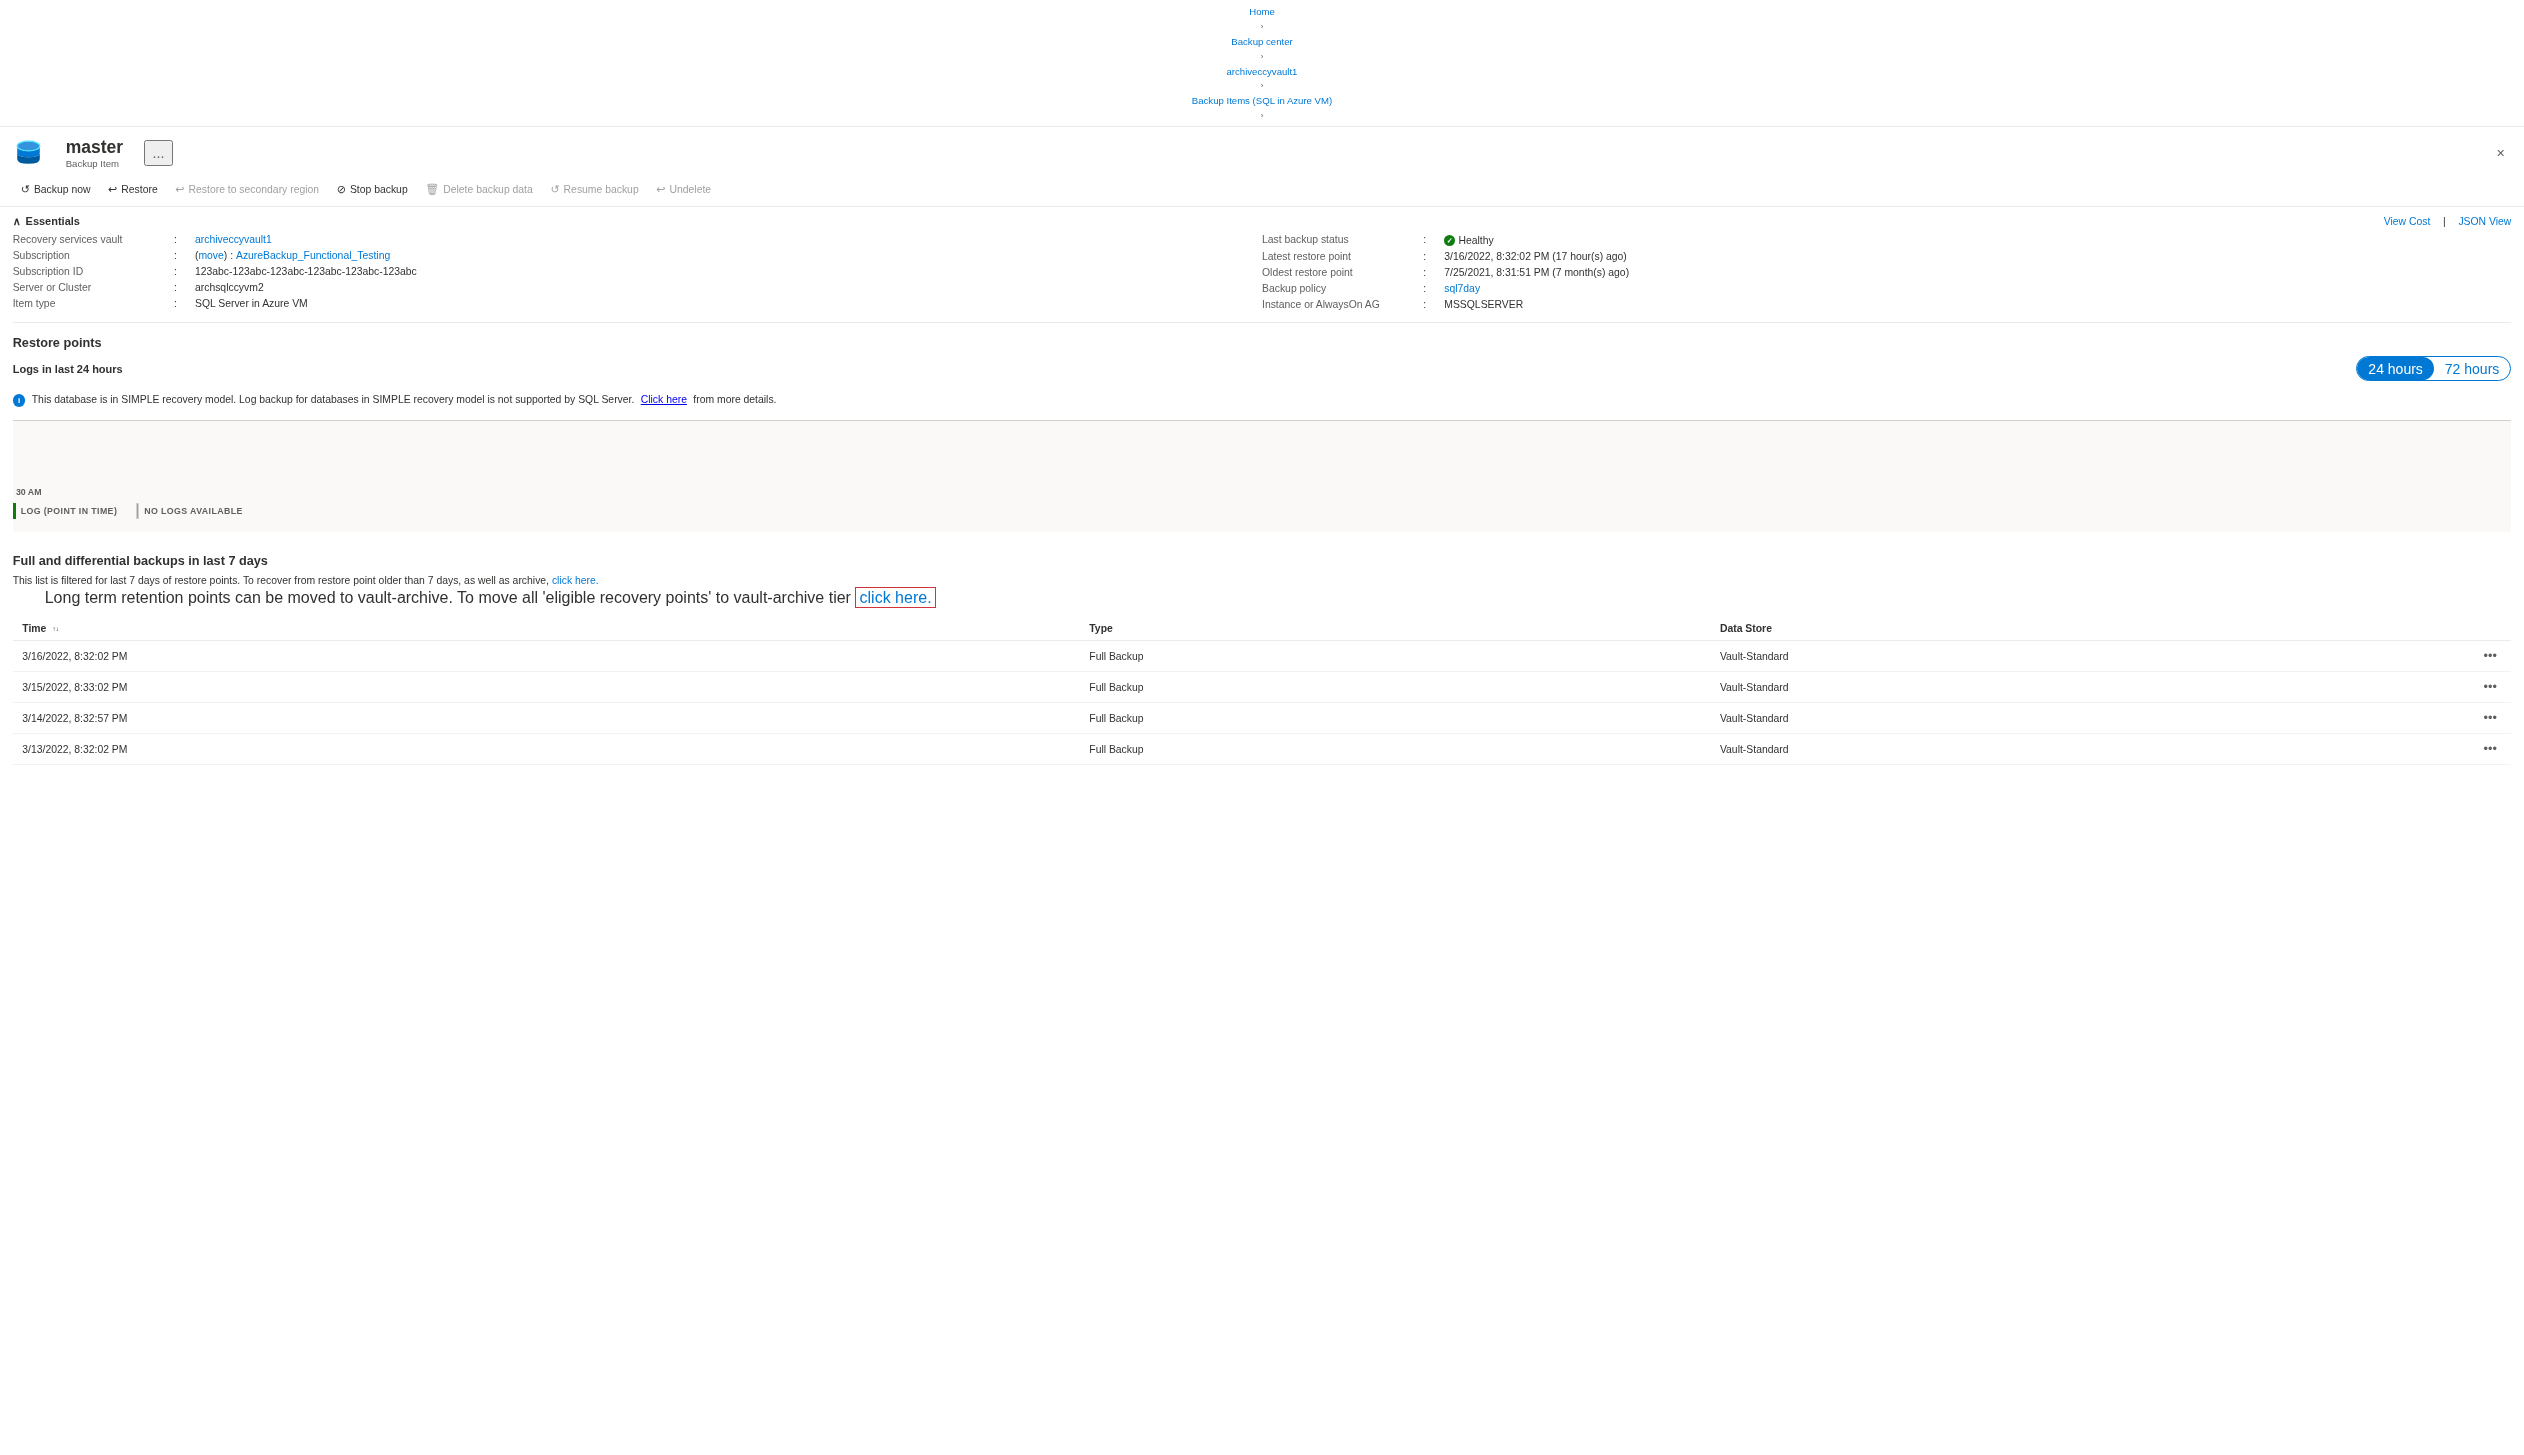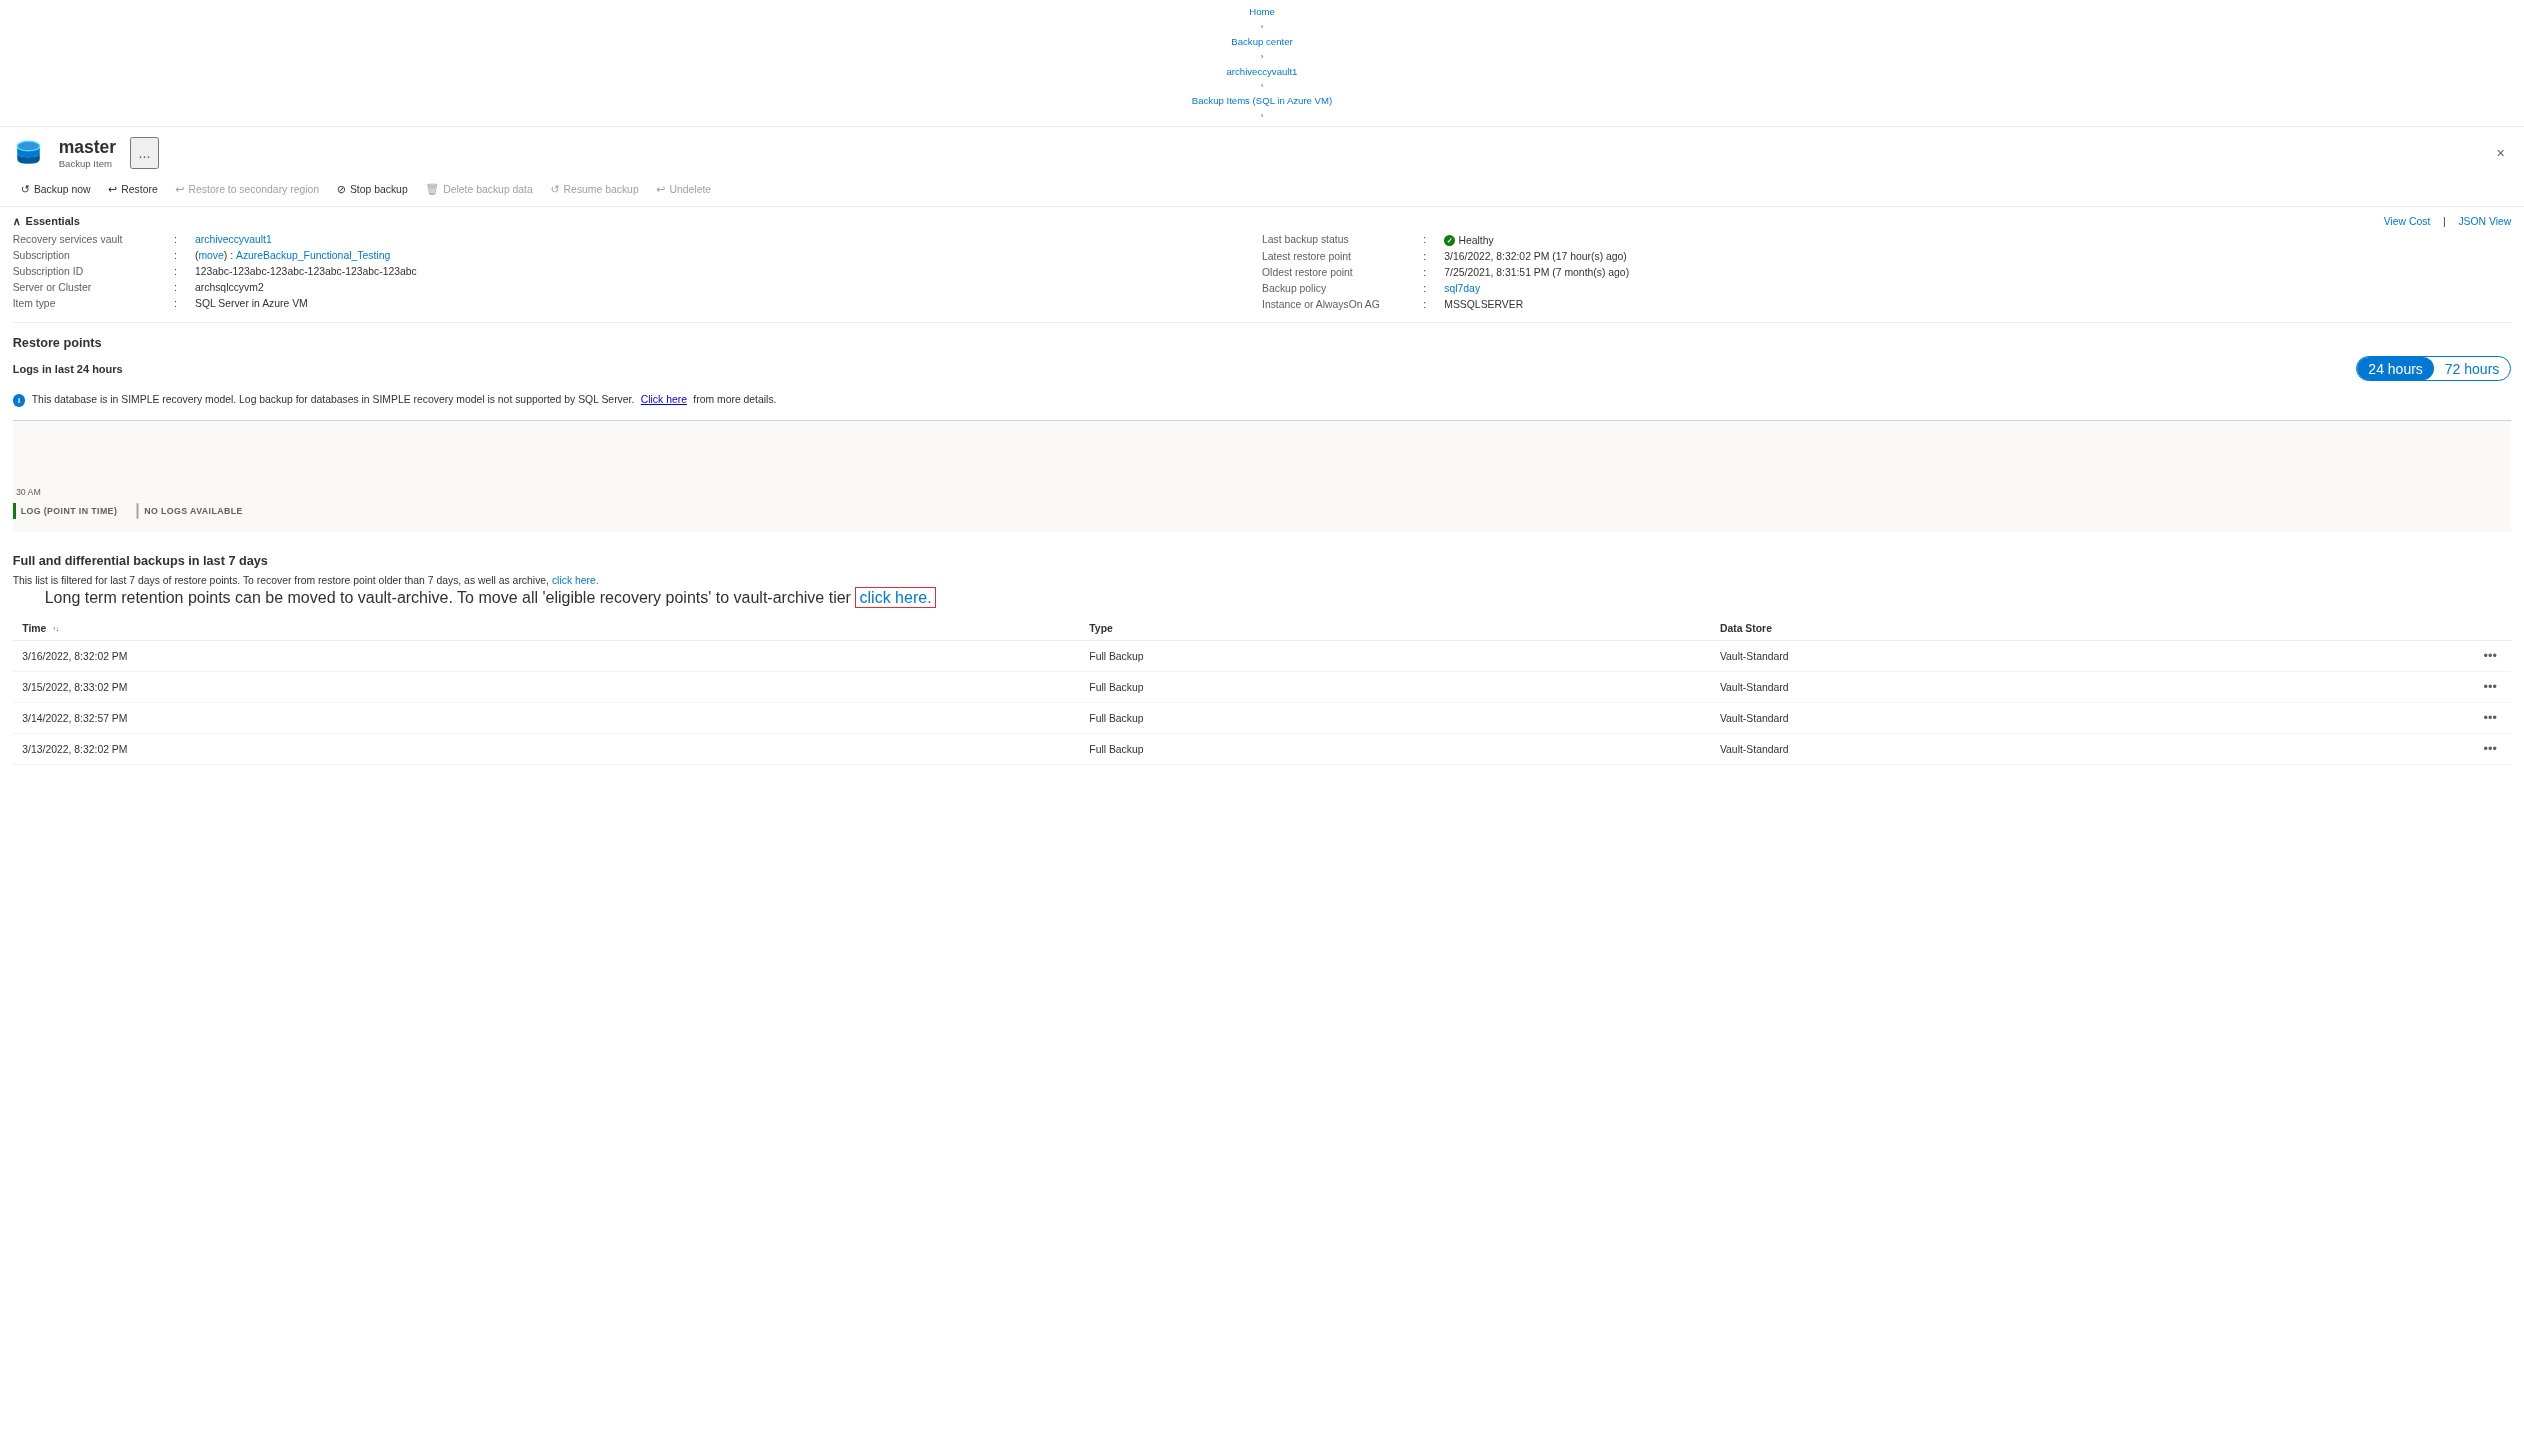--- a/index.html
+++ b/index.html
@@ -5,21 +5,21 @@
     * { box-sizing: border-box; margin: 0; padding: 0; }
     body { font-family: 'Segoe UI', Arial, sans-serif; font-size: 10.4px; color: #323130; background: #fff; overflow-x: hidden; }
 
     
     .breadcrumb { display: flex; align-items: center; gap: 4.8px; padding: 6.4px 12.7px; font-size: 9.6px; color: #605e5c; border-bottom: 0.8px solid #edebe9; flex-direction: column; }
     .breadcrumb a { color: #0078d4; text-decoration: none; }
     .breadcrumb-sep { color: #605e5c; font-size: 8px; }
 
     
     .header { display: flex; align-items: center; justify-content: space-between; padding: 9.6px 12.7px 6.4px; }
-    .header-left { display: flex; gap: 14px; }
+    .header-left { display: flex; align-items: center; gap: 21px; }
     .header-icon { width: 32px; height: 32px; display: flex; align-items: center; justify-content: center; }
     .header-icon svg { width: 29px; height: 29px; }
     .header-title { font-size: 17.5px; font-weight: 600; color: #323130; }
     .header-subtitle { font-size: 9.6px; color: #605e5c; }
     .header-menu { font-size: 14.3px; color: #605e5c; cursor: pointer; padding: 3.2px 6.4px; }
     .close-btn { font-size: 14.3px; color: #605e5c; cursor: pointer; padding: 3.2px 6.4px; background: none; border: none; }
 
     
     .toolbar { display: flex; align-items: center; gap: 1.6px; padding: 3.2px 12.7px 6.4px; border-bottom: 0.8px solid #edebe9; flex-wrap: wrap; }
     .toolbar-btn { display: flex; align-items: center; gap: 4px; padding: 4px 8px; font-size: 10.4px; color: #323130; background: none; border: none; cursor: pointer; border-radius: 1.6px; white-space: nowrap; }
@@ -59,21 +59,21 @@
 
     .logs-header { display: flex; align-items: center; justify-content: space-between; margin-bottom: 6.4px; }
     .logs-title { font-size: 11px; font-weight: 600; }
 
     
     .info-box { display: flex; align-items: flex-start; gap: 6.4px; padding: 6.4px 0; font-size: 10.4px; color: #323130; }
     .info-icon { width: 12.7px; height: 12.7px; border-radius: 50%; background: #0078d4; color: white; font-size: 8px; font-weight: bold; display: flex; align-items: center; justify-content: center; flex-shrink: 0; margin-top: 0.8px; }
 
     
     .timeline-area { border-top: 0.8px solid #d2d0ce; margin-top: 6.4px; position: relative; min-height: 96px; }
-    .timeline-label { font-size: 8.8px; color: #605e5c; padding: 3.2px 0; }
+    .timeline-label { font-size: 8.8px; color: #605e5c; padding: 3.2px 0; font-weight: bold; }
 
     
     .log-legend { display: flex; align-items: center; gap: 19px; padding: 6.4px 0; }
     .legend-item { display: flex; align-items: center; gap: 4.8px; font-size: 8.8px; color: #605e5c; font-weight: 600; letter-spacing: 0.4px; }
     .legend-color { width: 3.2px; height: 16px; }
     .legend-green { background: #107c10; }
     .legend-gray { background: #a19f9d; border: 0.8px solid #d2d0ce; }
 
     
     .backups-section { margin-top: 12.7px; }

